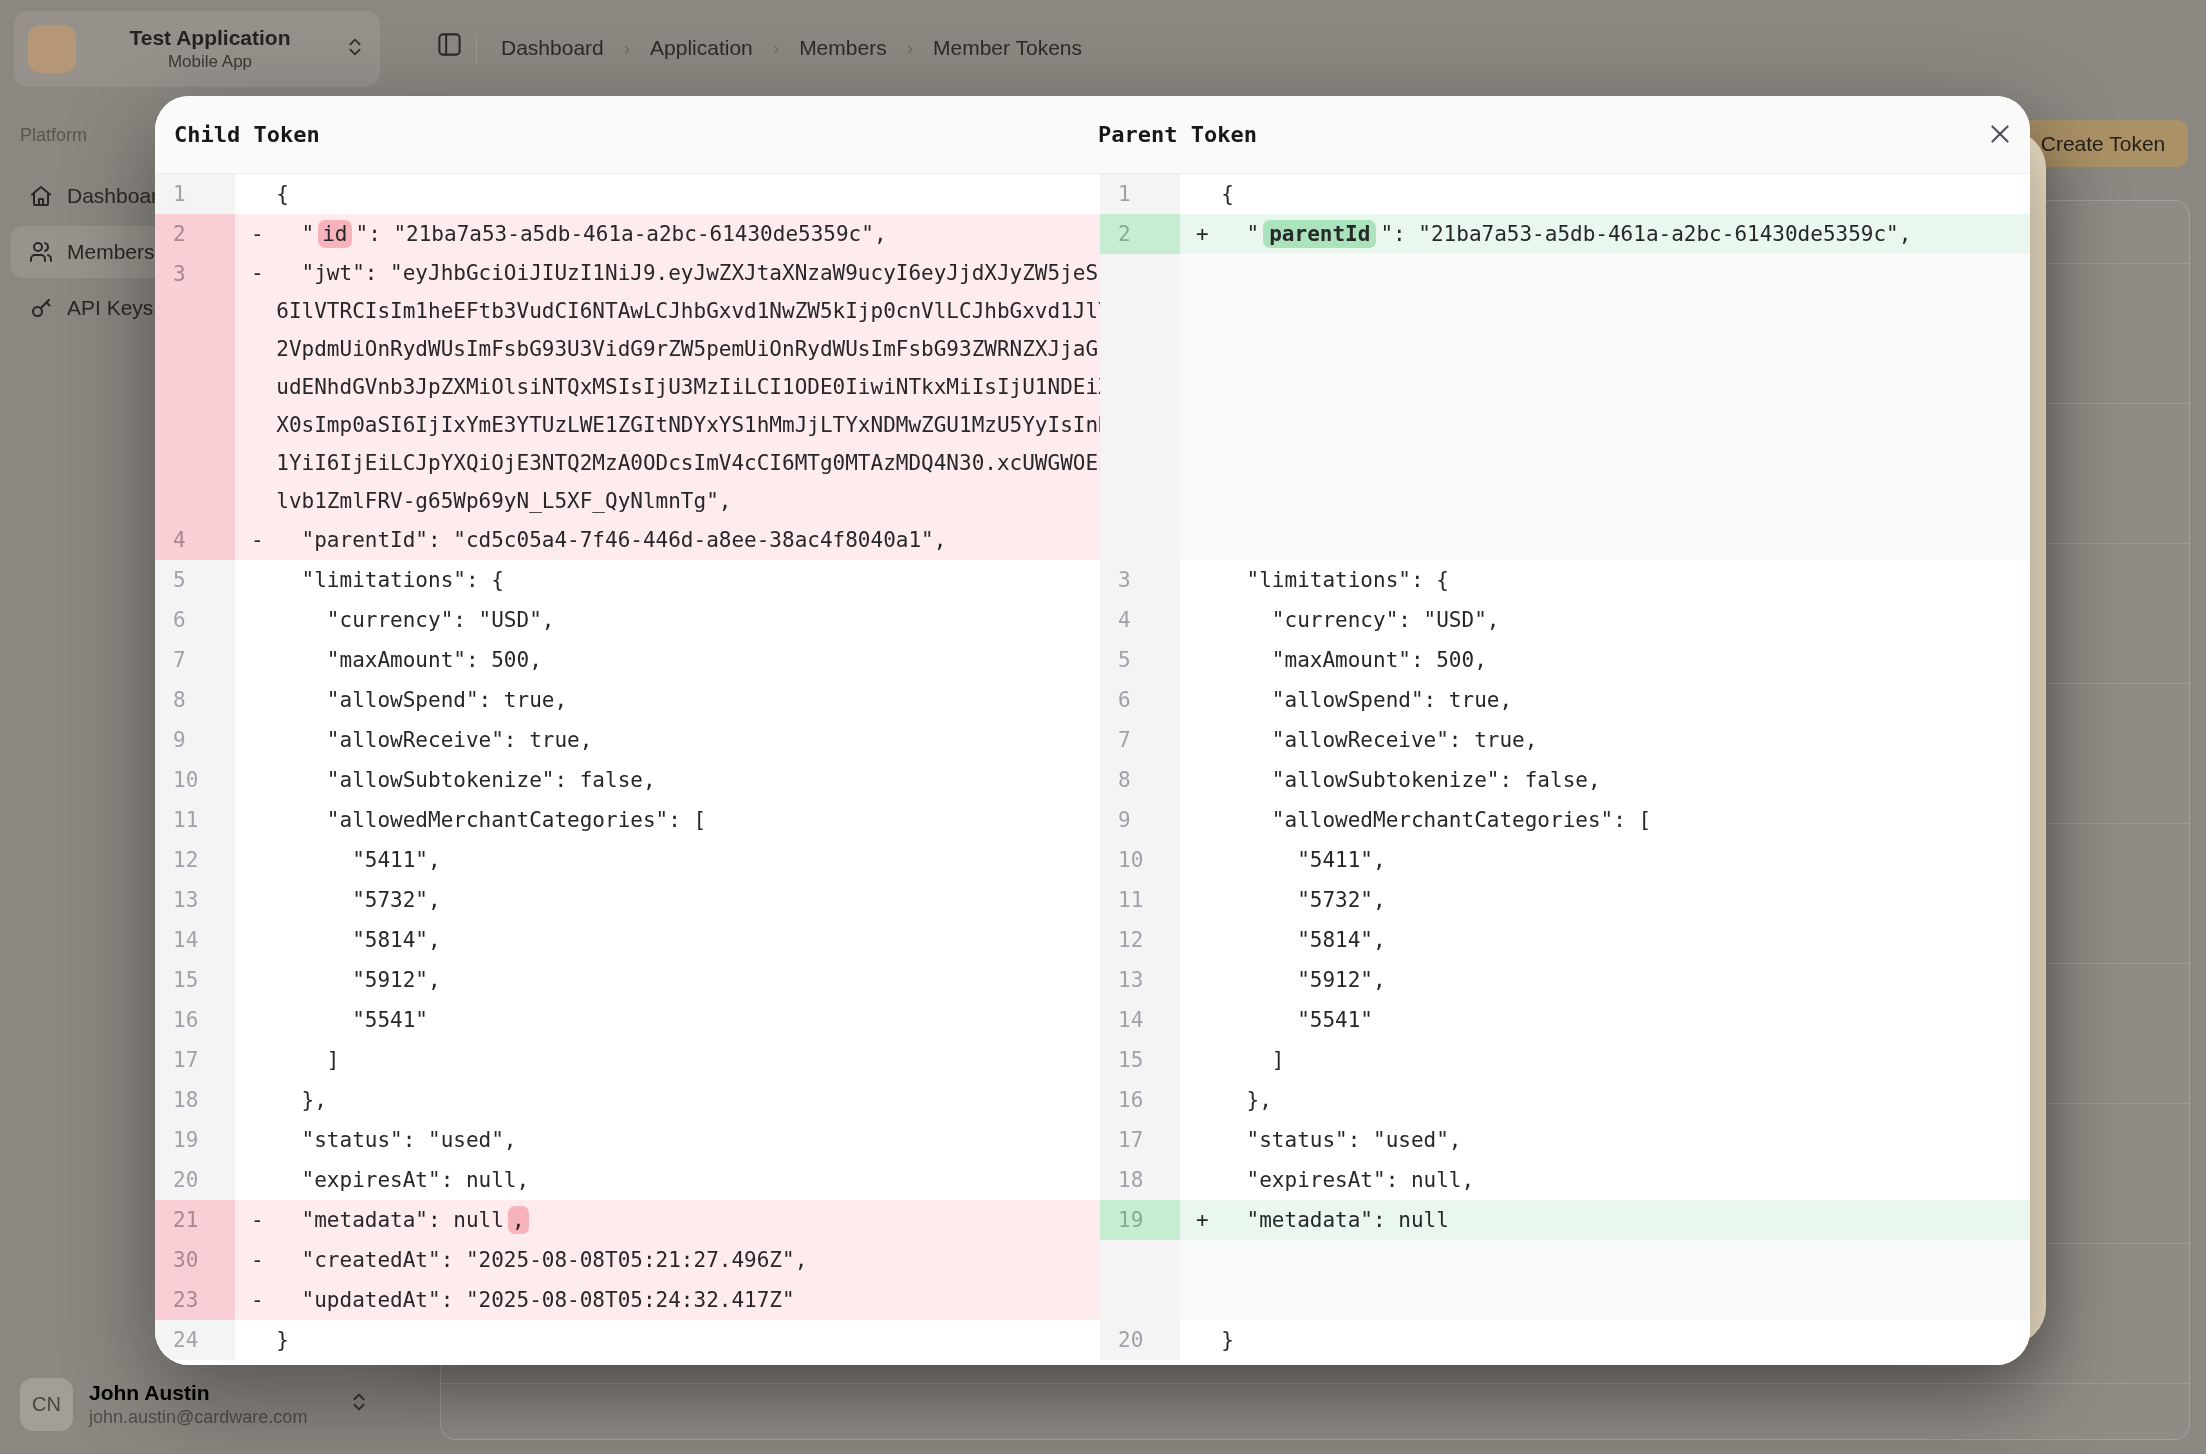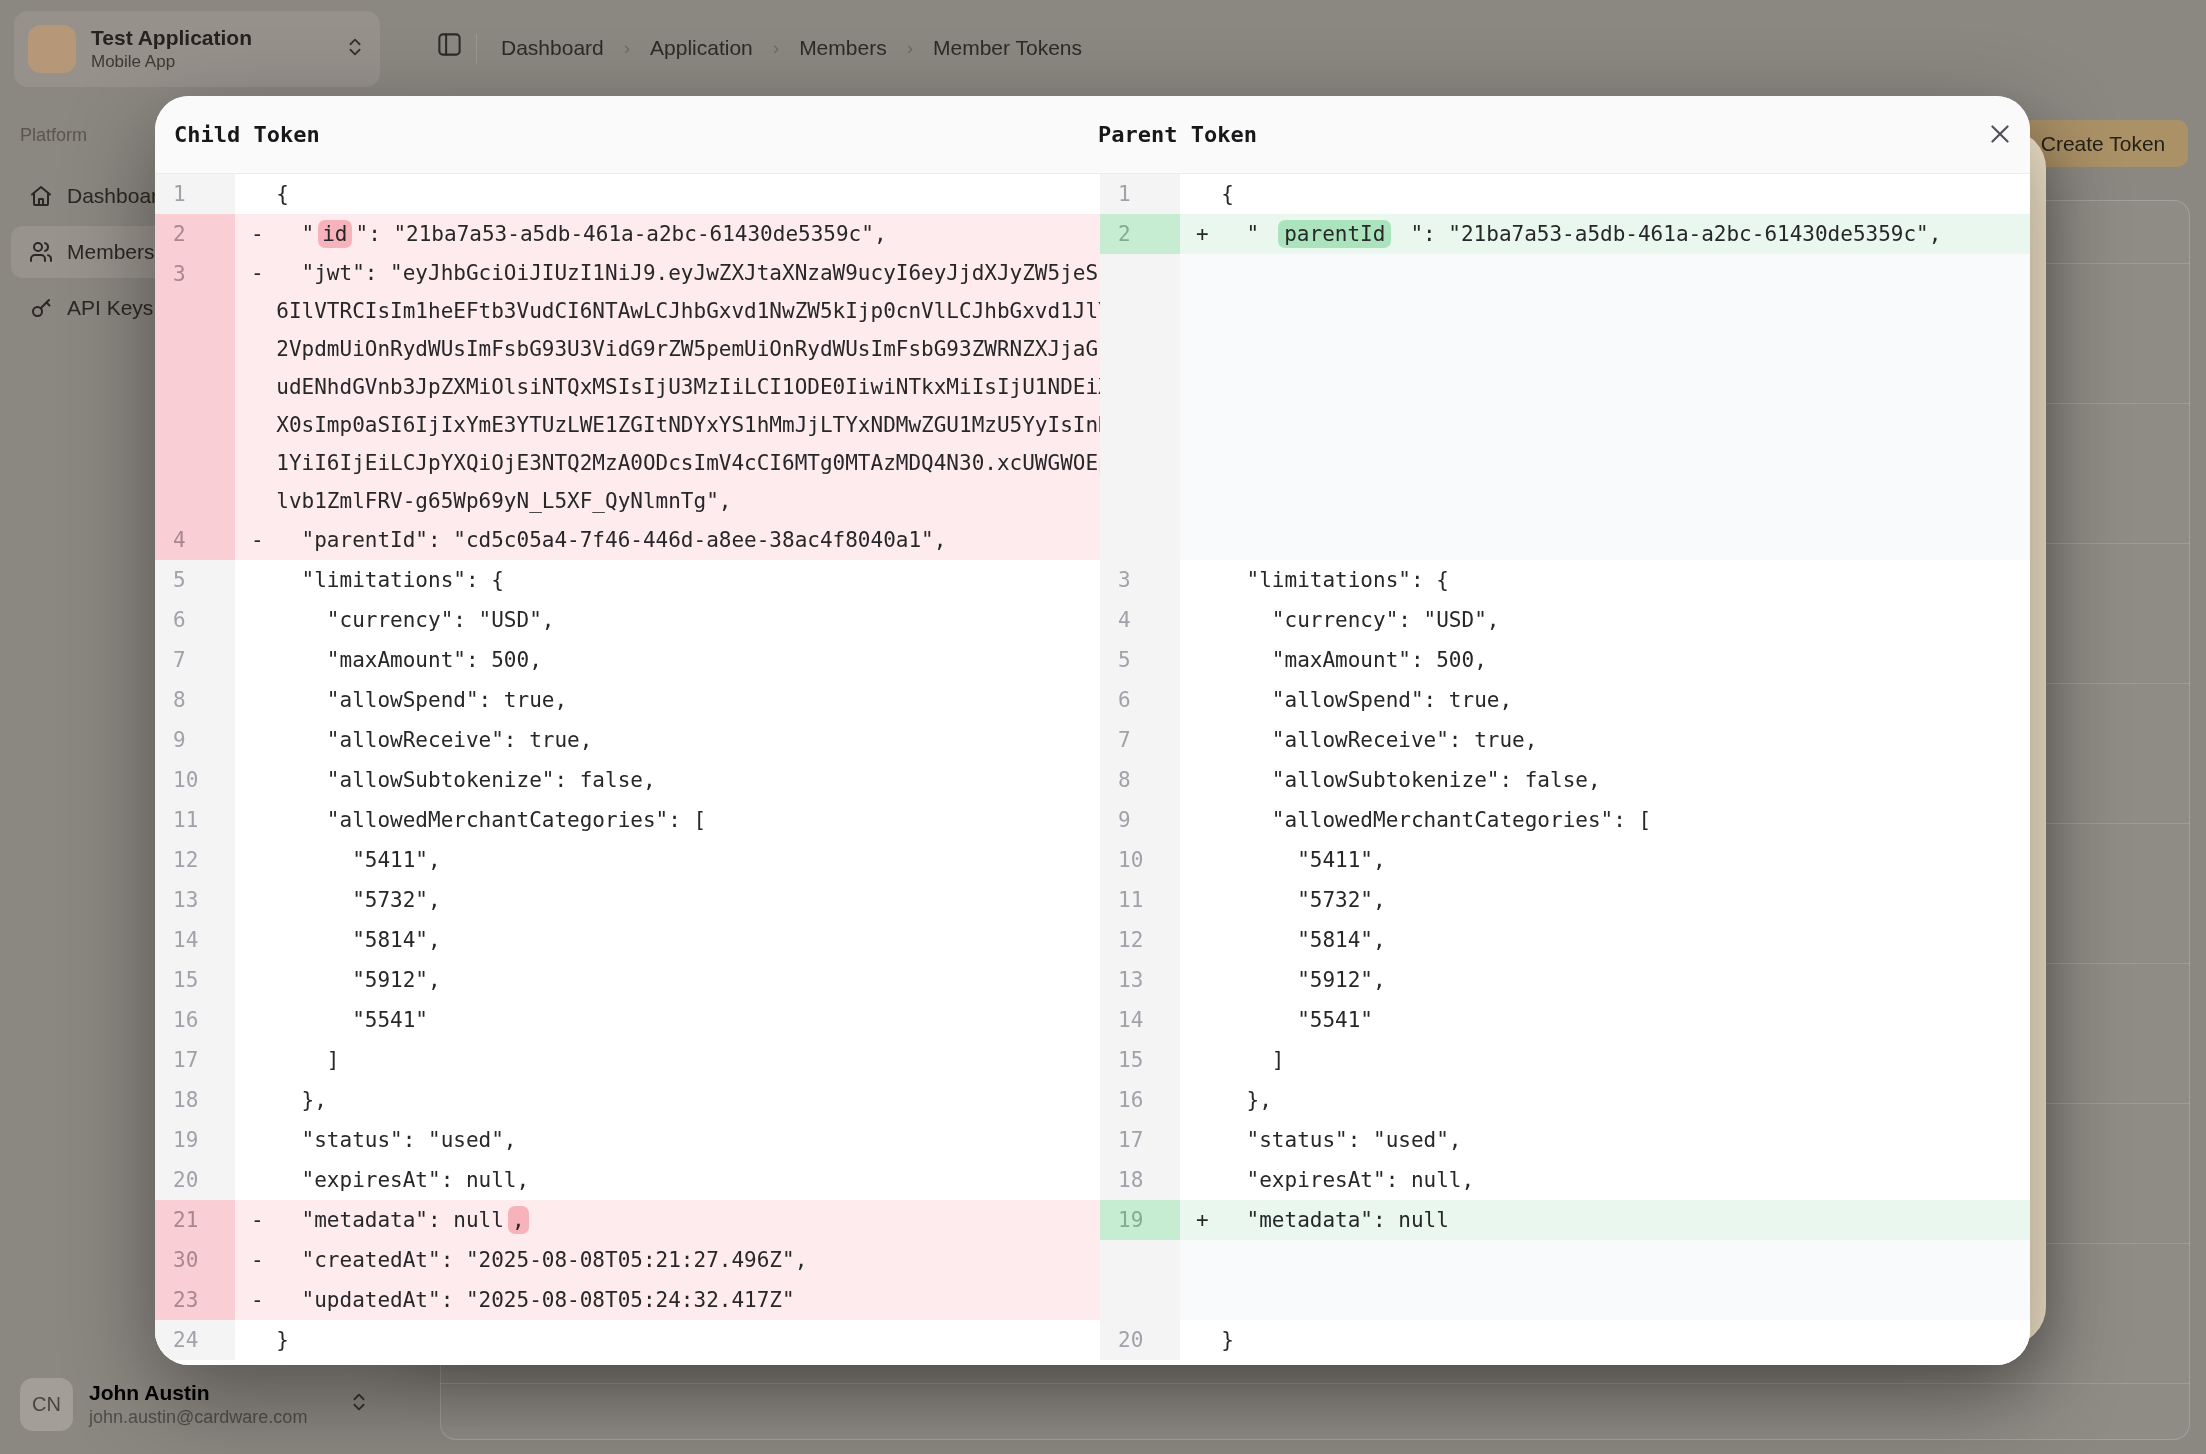--- a/index.html
+++ b/index.html
@@ -4,21 +4,21 @@
 <style>
   * { margin:0; padding:0; box-sizing:border-box; }
   html,body { width:2206px; height:1454px; overflow:hidden; }
   body { background:#8b8781; font-family:"Liberation Sans", sans-serif; position:relative; }
 
   
   .bg-app { position:absolute; inset:0; }
 
   .sidebar { position:absolute; left:0; top:0; width:410px; height:1454px; }
   .app-card { position:absolute; left:14px; top:11px; width:366px; height:76px; background:#96918b;
-              border-radius:14px; display:flex; align-items:center; padding:0 14px; gap:15px; }
+              border-radius:14px; display:flex; align-items:center; padding:0 14px; gap:15px;text-align:center; }
   .app-avatar { width:48px; height:48px; border-radius:13px; background:#b69878; flex-shrink:0; }
   .app-meta { flex:1; }
   .app-name { font-size:21px; font-weight:700; color:#26231e; line-height:26px; }
   .app-sub  { font-size:17px; color:#3d3933; line-height:22px; }
   .chev-ud { color:#35322c; }
 
   .section-label { position:absolute; left:20px; top:125px; font-size:18px; color:#5b564f; }
   .nav-item { position:absolute; left:11px; width:358px; height:52px; border-radius:12px;
               display:flex; align-items:center; gap:14px; padding:0 18px; color:#2b2722; font-size:21px; }
   .nav-item.active { background:#98938c; }
@@ -76,21 +76,21 @@
   .codeline.wrapd div { line-height:38px; }
 
   .drow.removed .gut { background:#f9ced4; color:#a8888d; }
   .drow.removed .codeline { background:#fdebed; }
   .drow.added .gut { background:#c6ecd1; color:#84ab8f; }
   .drow.added .codeline { background:#e9f7ee; }
   .drow.filler .gut { background:#f4f4f5; }
   .drow.filler .codeline { background:#f9fafb; }
 
   .drow.removed .tok { background:#f7b3bc; border-radius:7px; padding:2px 4px; margin:12px 4px;text-align:right; }
-  .drow.added .tok   { background:#abe4bc; border-radius:7px; padding:2px 6px; margin:0 19px; }
+  .drow.added .tok   { background:#abe4bc; border-radius:7px; padding:2px 6px; margin:0 4px;font-weight:bold; }
 </style>
 </head>
 <body>
 
 <div class="bg-app">
 
   <div class="sidebar">
 
     <div class="app-card">
       <div class="app-avatar"></div>

